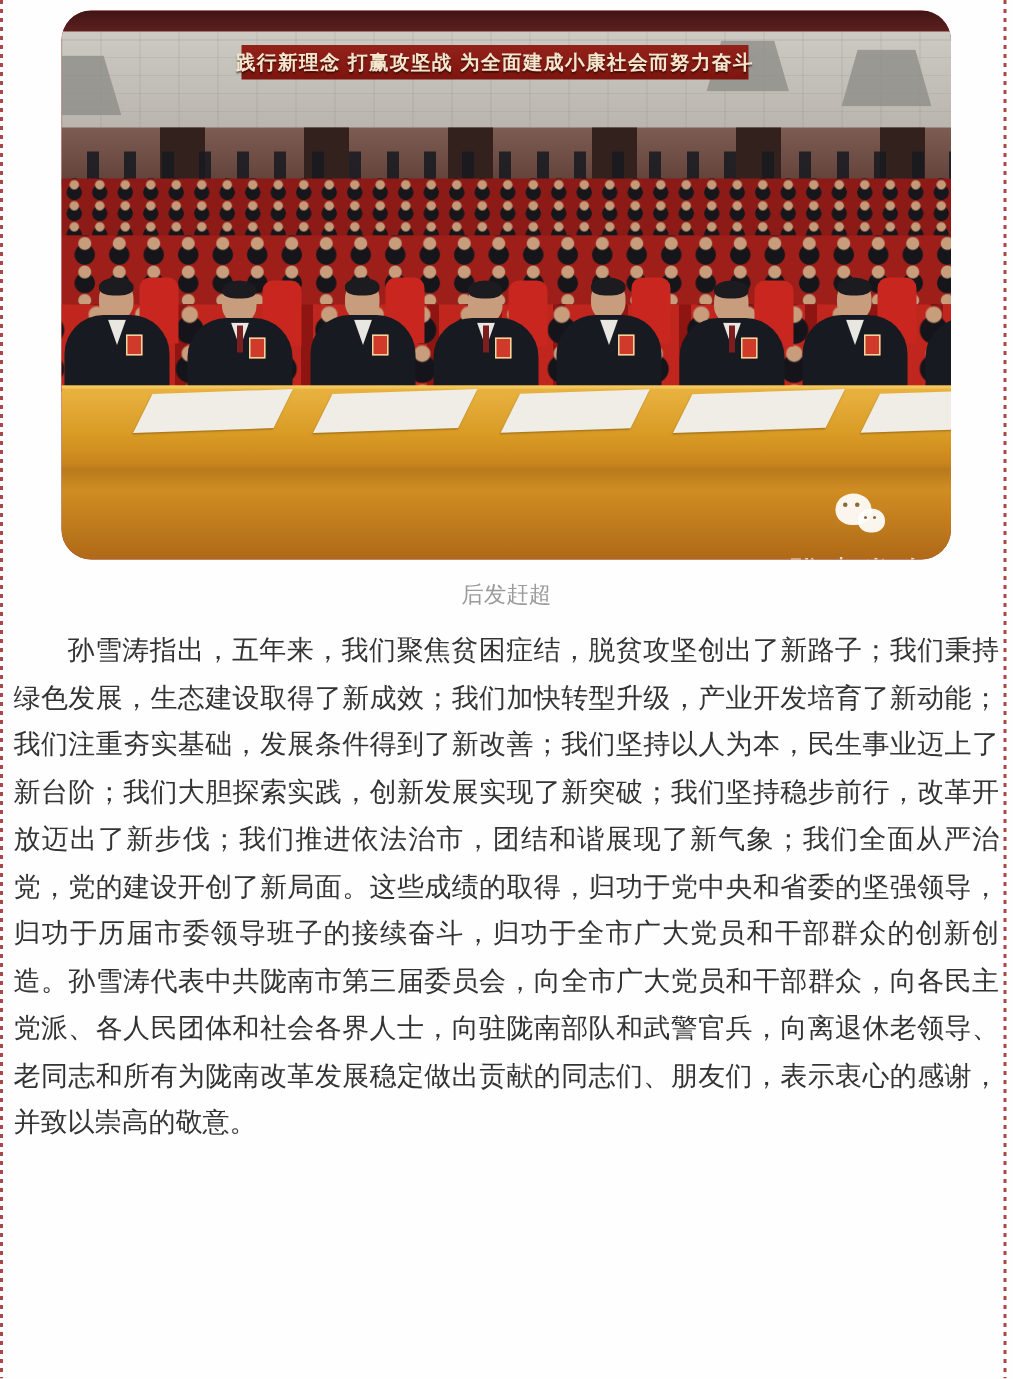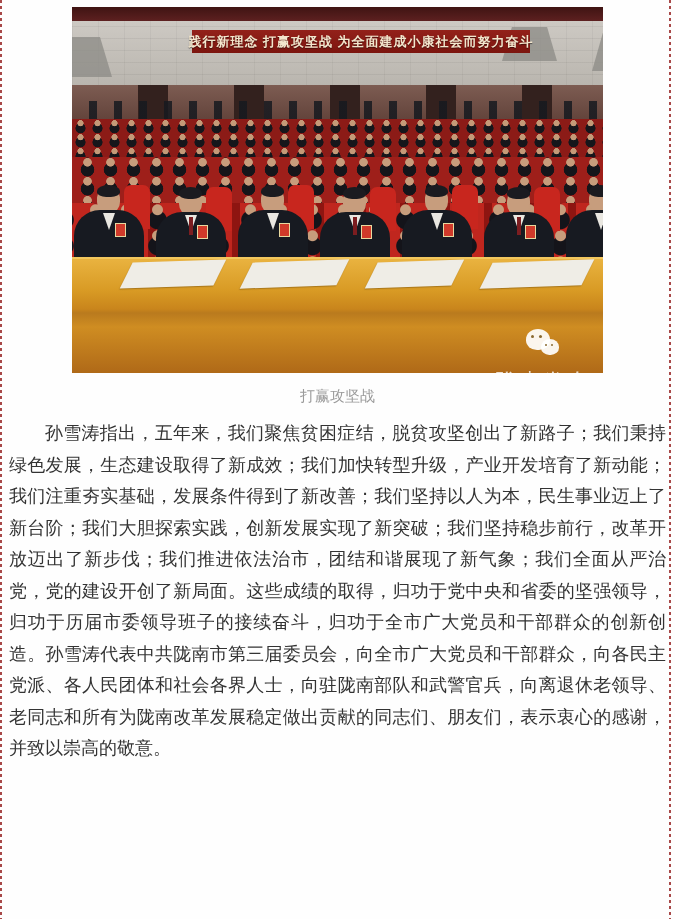--- a/index.html
+++ b/index.html
@@ -14,24 +14,25 @@
   .side-border{
     position:absolute;top:0;bottom:0;width:2px;
     background:repeating-linear-gradient(to bottom,#a84848 0 3px,transparent 3px 6px);
   }
   .side-border.left{left:0;}
   .side-border.right{right:4px;}
 
   
   .photo{
     position:relative;
-    width:531px;height:366px;
+    width:593px;height:366px;
     margin:7px auto 0;
     overflow:hidden;
     background:#8c1b17;
+    border-radius:20px;
   }
   .ph-topband{position:absolute;left:0;top:0;width:100%;height:14px;
     background:linear-gradient(#3f1413,#5d2020);}
   .ph-wall{position:absolute;left:0;top:14px;width:100%;height:66px;
     background:
       repeating-linear-gradient(0deg,rgba(0,0,0,.05) 0 1px,transparent 1px 12px),
       repeating-linear-gradient(90deg,rgba(0,0,0,.04) 0 1px,transparent 1px 26px),
       linear-gradient(180deg,#cdc9c3,#b9b5ae);}
   .ph-panel{position:absolute;background:#8f8d88;opacity:.8;}
   .ph-banner{
@@ -195,17 +196,17 @@
     </div>
   <div class="watermark">
     <span class="wm-icon">
       <span class="b1"></span>
         <span class="b2"></span>
     </span>
     <span class="wm-text">陇南发布</span>
   </div>
 </div>
 
-<div class="caption">打赢攻坚战</div>
+<div class="caption">后发赶超</div>
 
 <div class="article">
   <p>孙雪涛指出，五年来，我们聚焦贫困症结，脱贫攻坚创出了新路子；我们秉持绿色发展，生态建设取得了新成效；我们加快转型升级，产业开发培育了新动能；我们注重夯实基础，发展条件得到了新改善；我们坚持以人为本，民生事业迈上了新台阶；我们大胆探索实践，创新发展实现了新突破；我们坚持稳步前行，改革开放迈出了新步伐；我们推进依法治市，团结和谐展现了新气象；我们全面从严治党，党的建设开创了新局面。这些成绩的取得，归功于党中央和省委的坚强领导，归功于历届市委领导班子的接续奋斗，归功于全市广大党员和干部群众的创新创造。孙雪涛代表中共陇南市第三届委员会，向全市广大党员和干部群众，向各民主党派、各人民团体和社会各界人士，向驻陇南部队和武警官兵，向离退休老领导、老同志和所有为陇南改革发展稳定做出贡献的同志们、朋友们，表示衷心的感谢，并致以崇高的敬意。</p>
 </div>
 
 </body></html>

